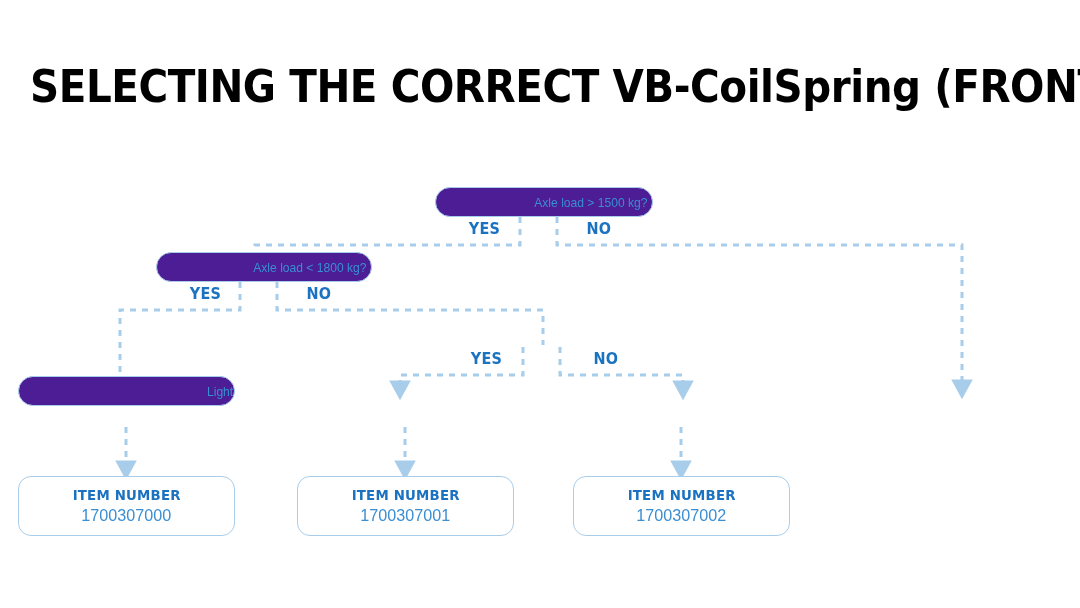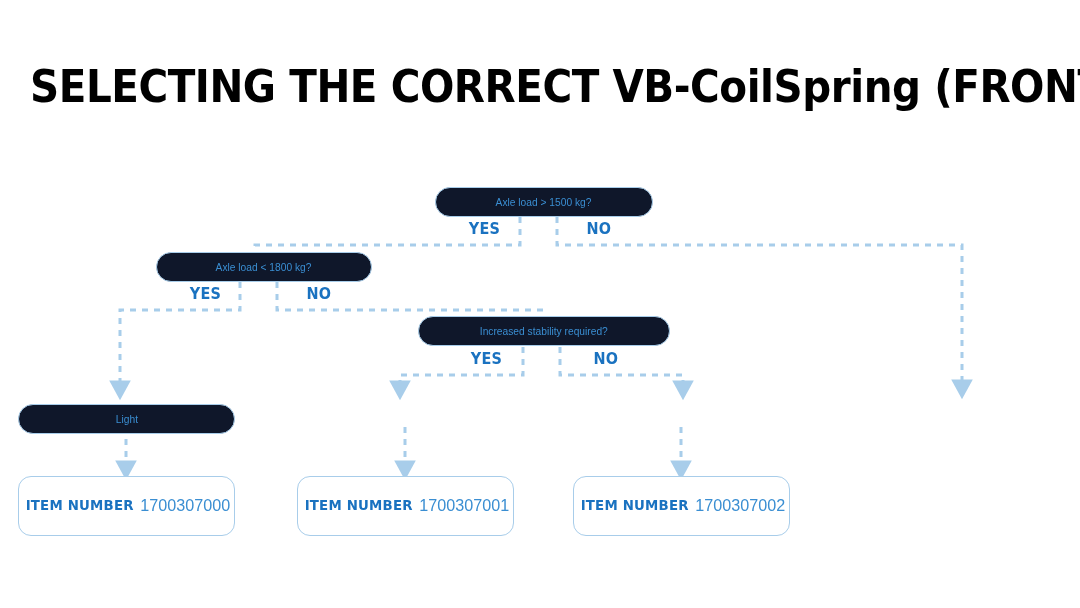--- a/index.html
+++ b/index.html
@@ -44,48 +44,48 @@
     width: 1080px;
     height: 608px;
     pointer-events: none;
   }
 
   
   .node {
     position: absolute;
     box-sizing: border-box;
     border: 1.6px solid #a8cdea;
-    background: #0f172a;
+    background: #4c1d95;
     display: flex;
     align-items: center;
-    justify-content: center;
+    justify-content: flex-end;
     color: #3a8ed2;
     font-family: "Liberation Sans", sans-serif;
-    font-size: 11px;
+    font-size: 13px;
     white-space: nowrap;
   }
   .node.pill {
     border-radius: 999px;
     height: 30px;
   }
   .node .node-label {
     transform: scaleX(0.93);
     transform-origin: center;
     display: block;
   }
 
   
   .item-box {
     position: absolute;
     box-sizing: border-box;
     border: 1.6px solid #a8cdea;
     border-radius: 13px;
     background: #ffffff;
     display: flex;
-    flex-direction: row;
+    flex-direction: column;
     align-items: center;
     justify-content: center;
     height: 60px;
   }
   .item-box .item-title {
     font-family: "DejaVu Sans", sans-serif;
     font-weight: bold;
     font-size: 14.5px;
     color: #1a72c0;
     letter-spacing: 0.2px;
@@ -150,27 +150,24 @@
   </div>
   <div class="branch-label" style="left:467px; top:219px;">YES</div>
   <div class="branch-label" style="left:585px; top:219px;">NO</div>
 
   <div class="node pill" style="left:156px; top:252px; width:216px;">
     <span class="node-label">Axle load &lt; 1800 kg?</span>
   </div>
   <div class="branch-label" style="left:188px; top:284px;">YES</div>
   <div class="branch-label" style="left:305px; top:284px;">NO</div>
 
-  <div class="node pill" style="left:418px; top:316px; width:252px;">
-    <span class="node-label">Increased stability required?</span>
-  </div>
   <div class="branch-label" style="left:469px; top:349px;">YES</div>
   <div class="branch-label" style="left:592px; top:349px;">NO</div>
 
-  <div class="node pill" style="left:18px; top:404px; width:217px;">
+  <div class="node pill" style="left:18px; top:376px; width:217px;">
     <span class="node-label">Light</span>
   </div>
 
   <div class="item-box" style="left:18px; top:476px; width:217px;">
     <div class="item-title">ITEM NUMBER</div>
     <div class="item-number">1700307000</div>
   </div>
 
   <div class="item-box" style="left:297px; top:476px; width:217px;">
     <div class="item-title">ITEM NUMBER</div>

